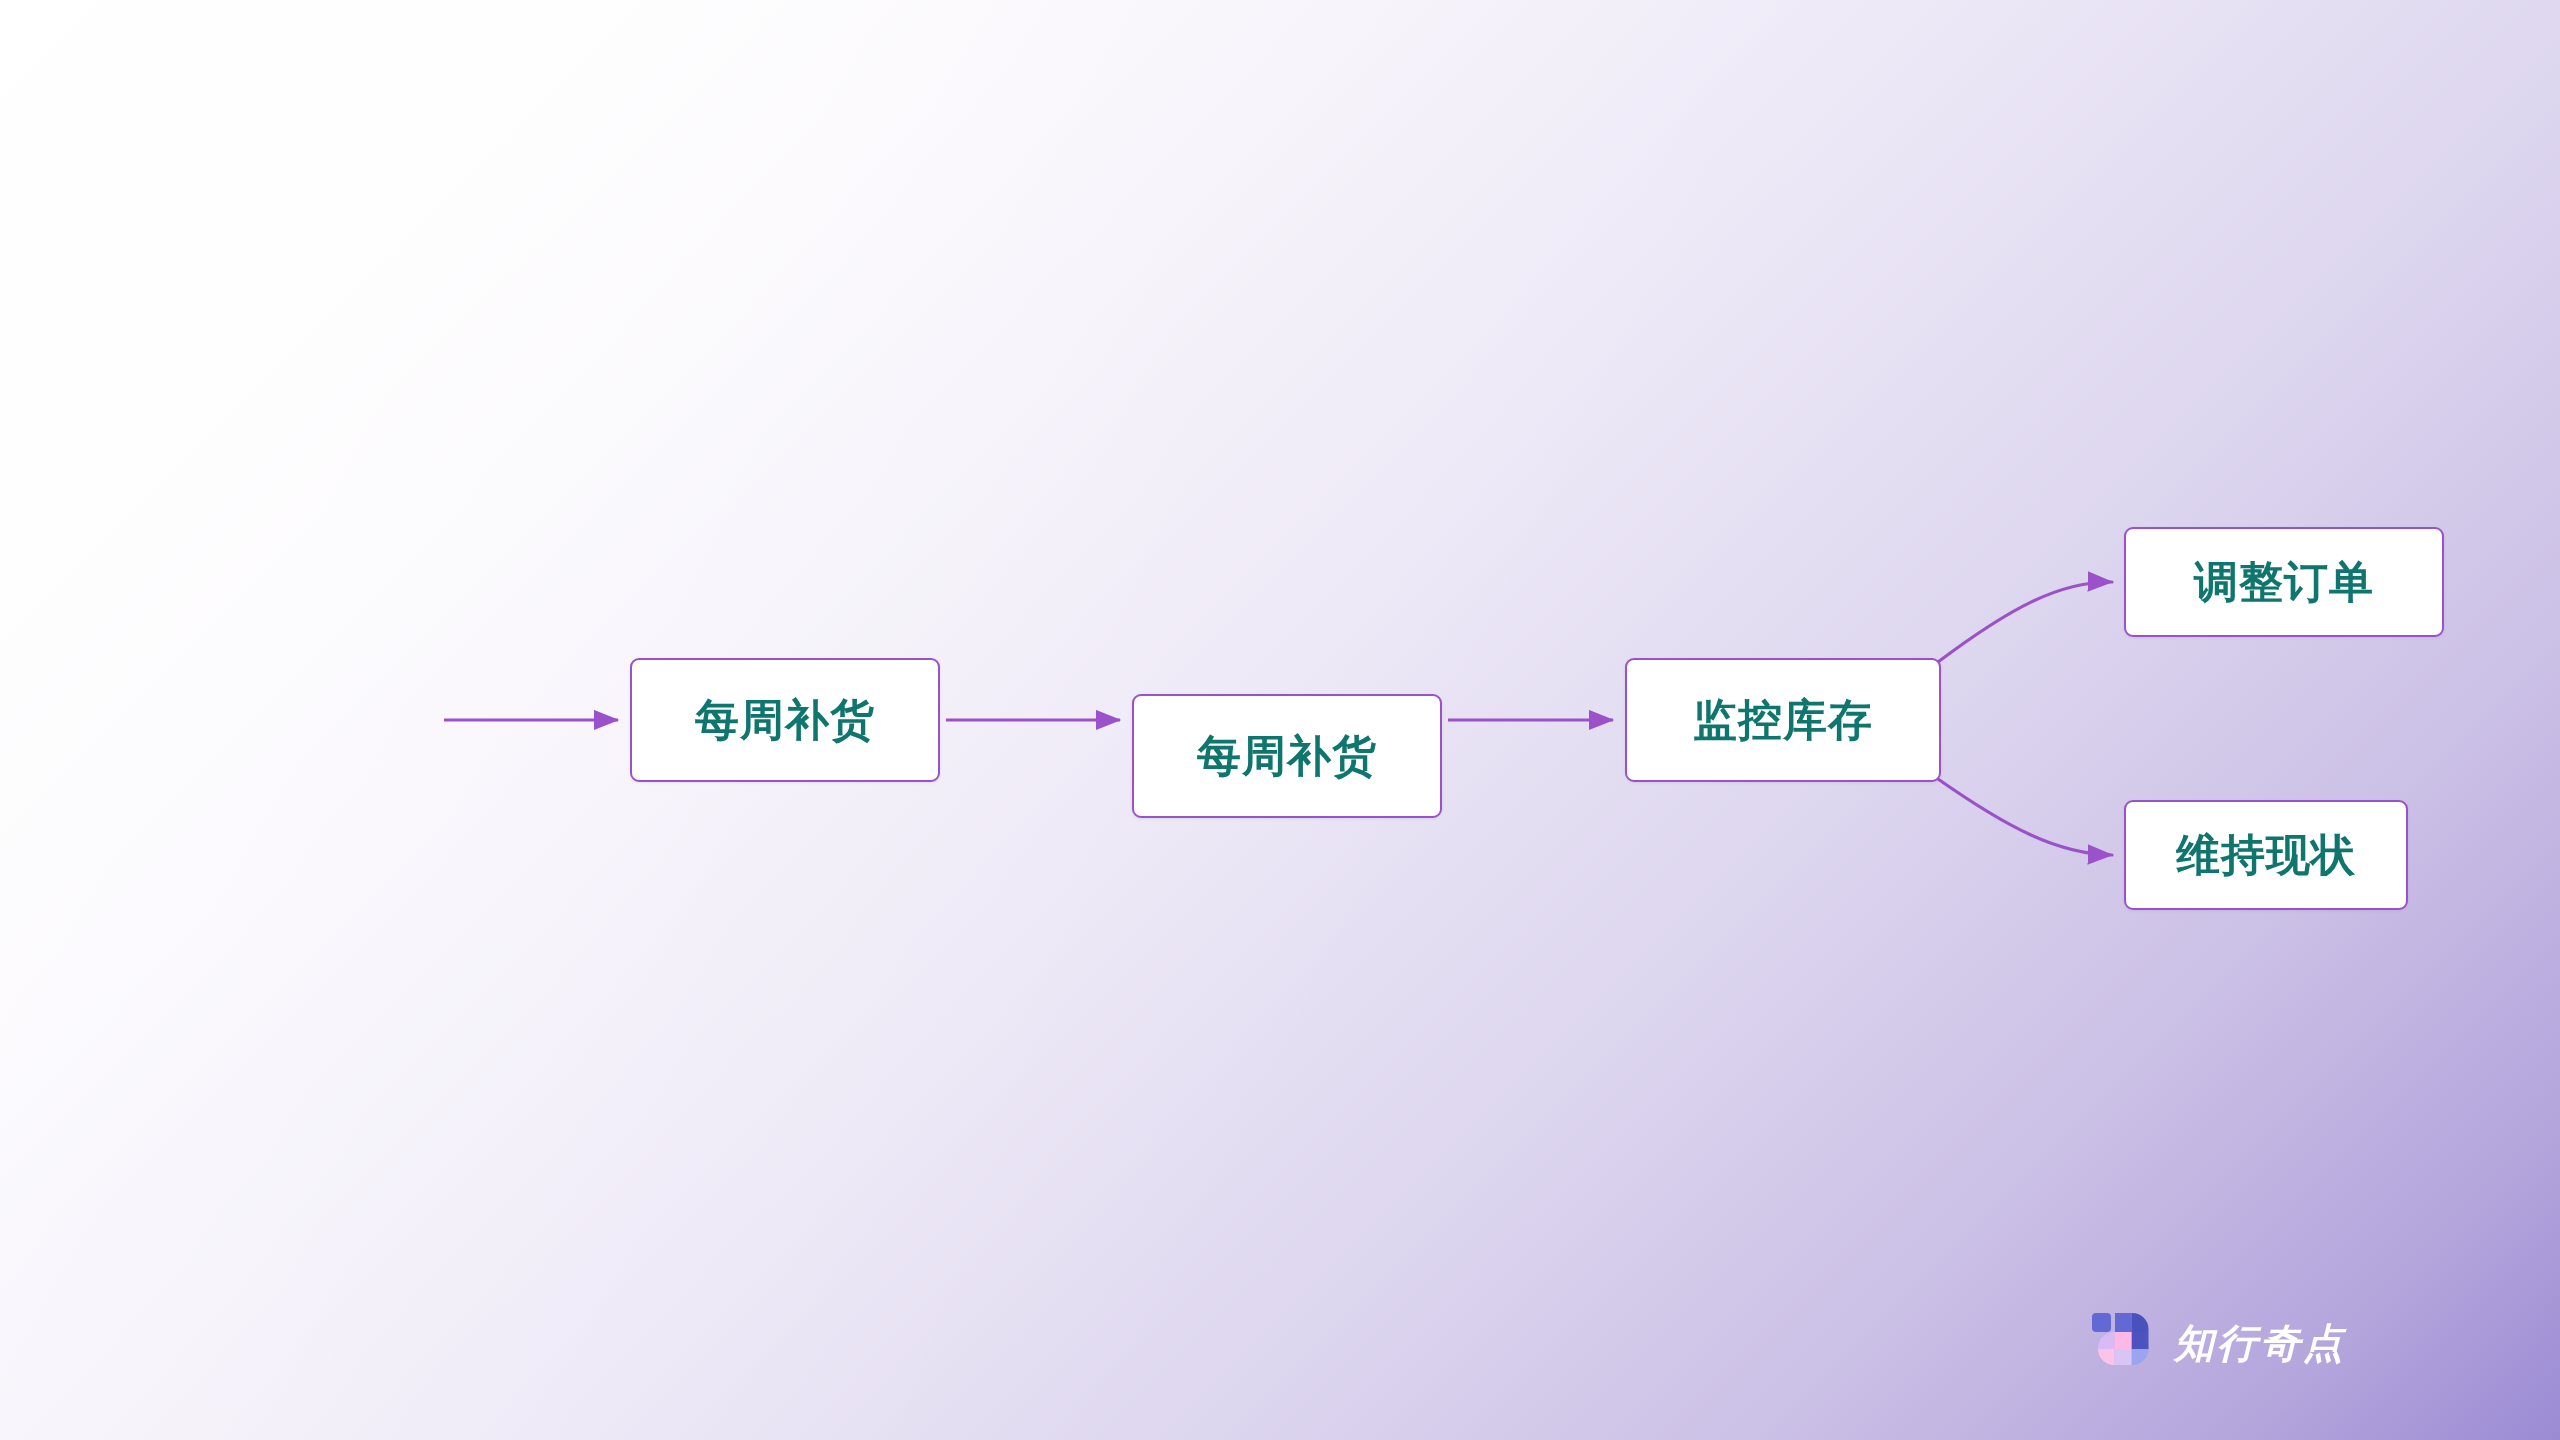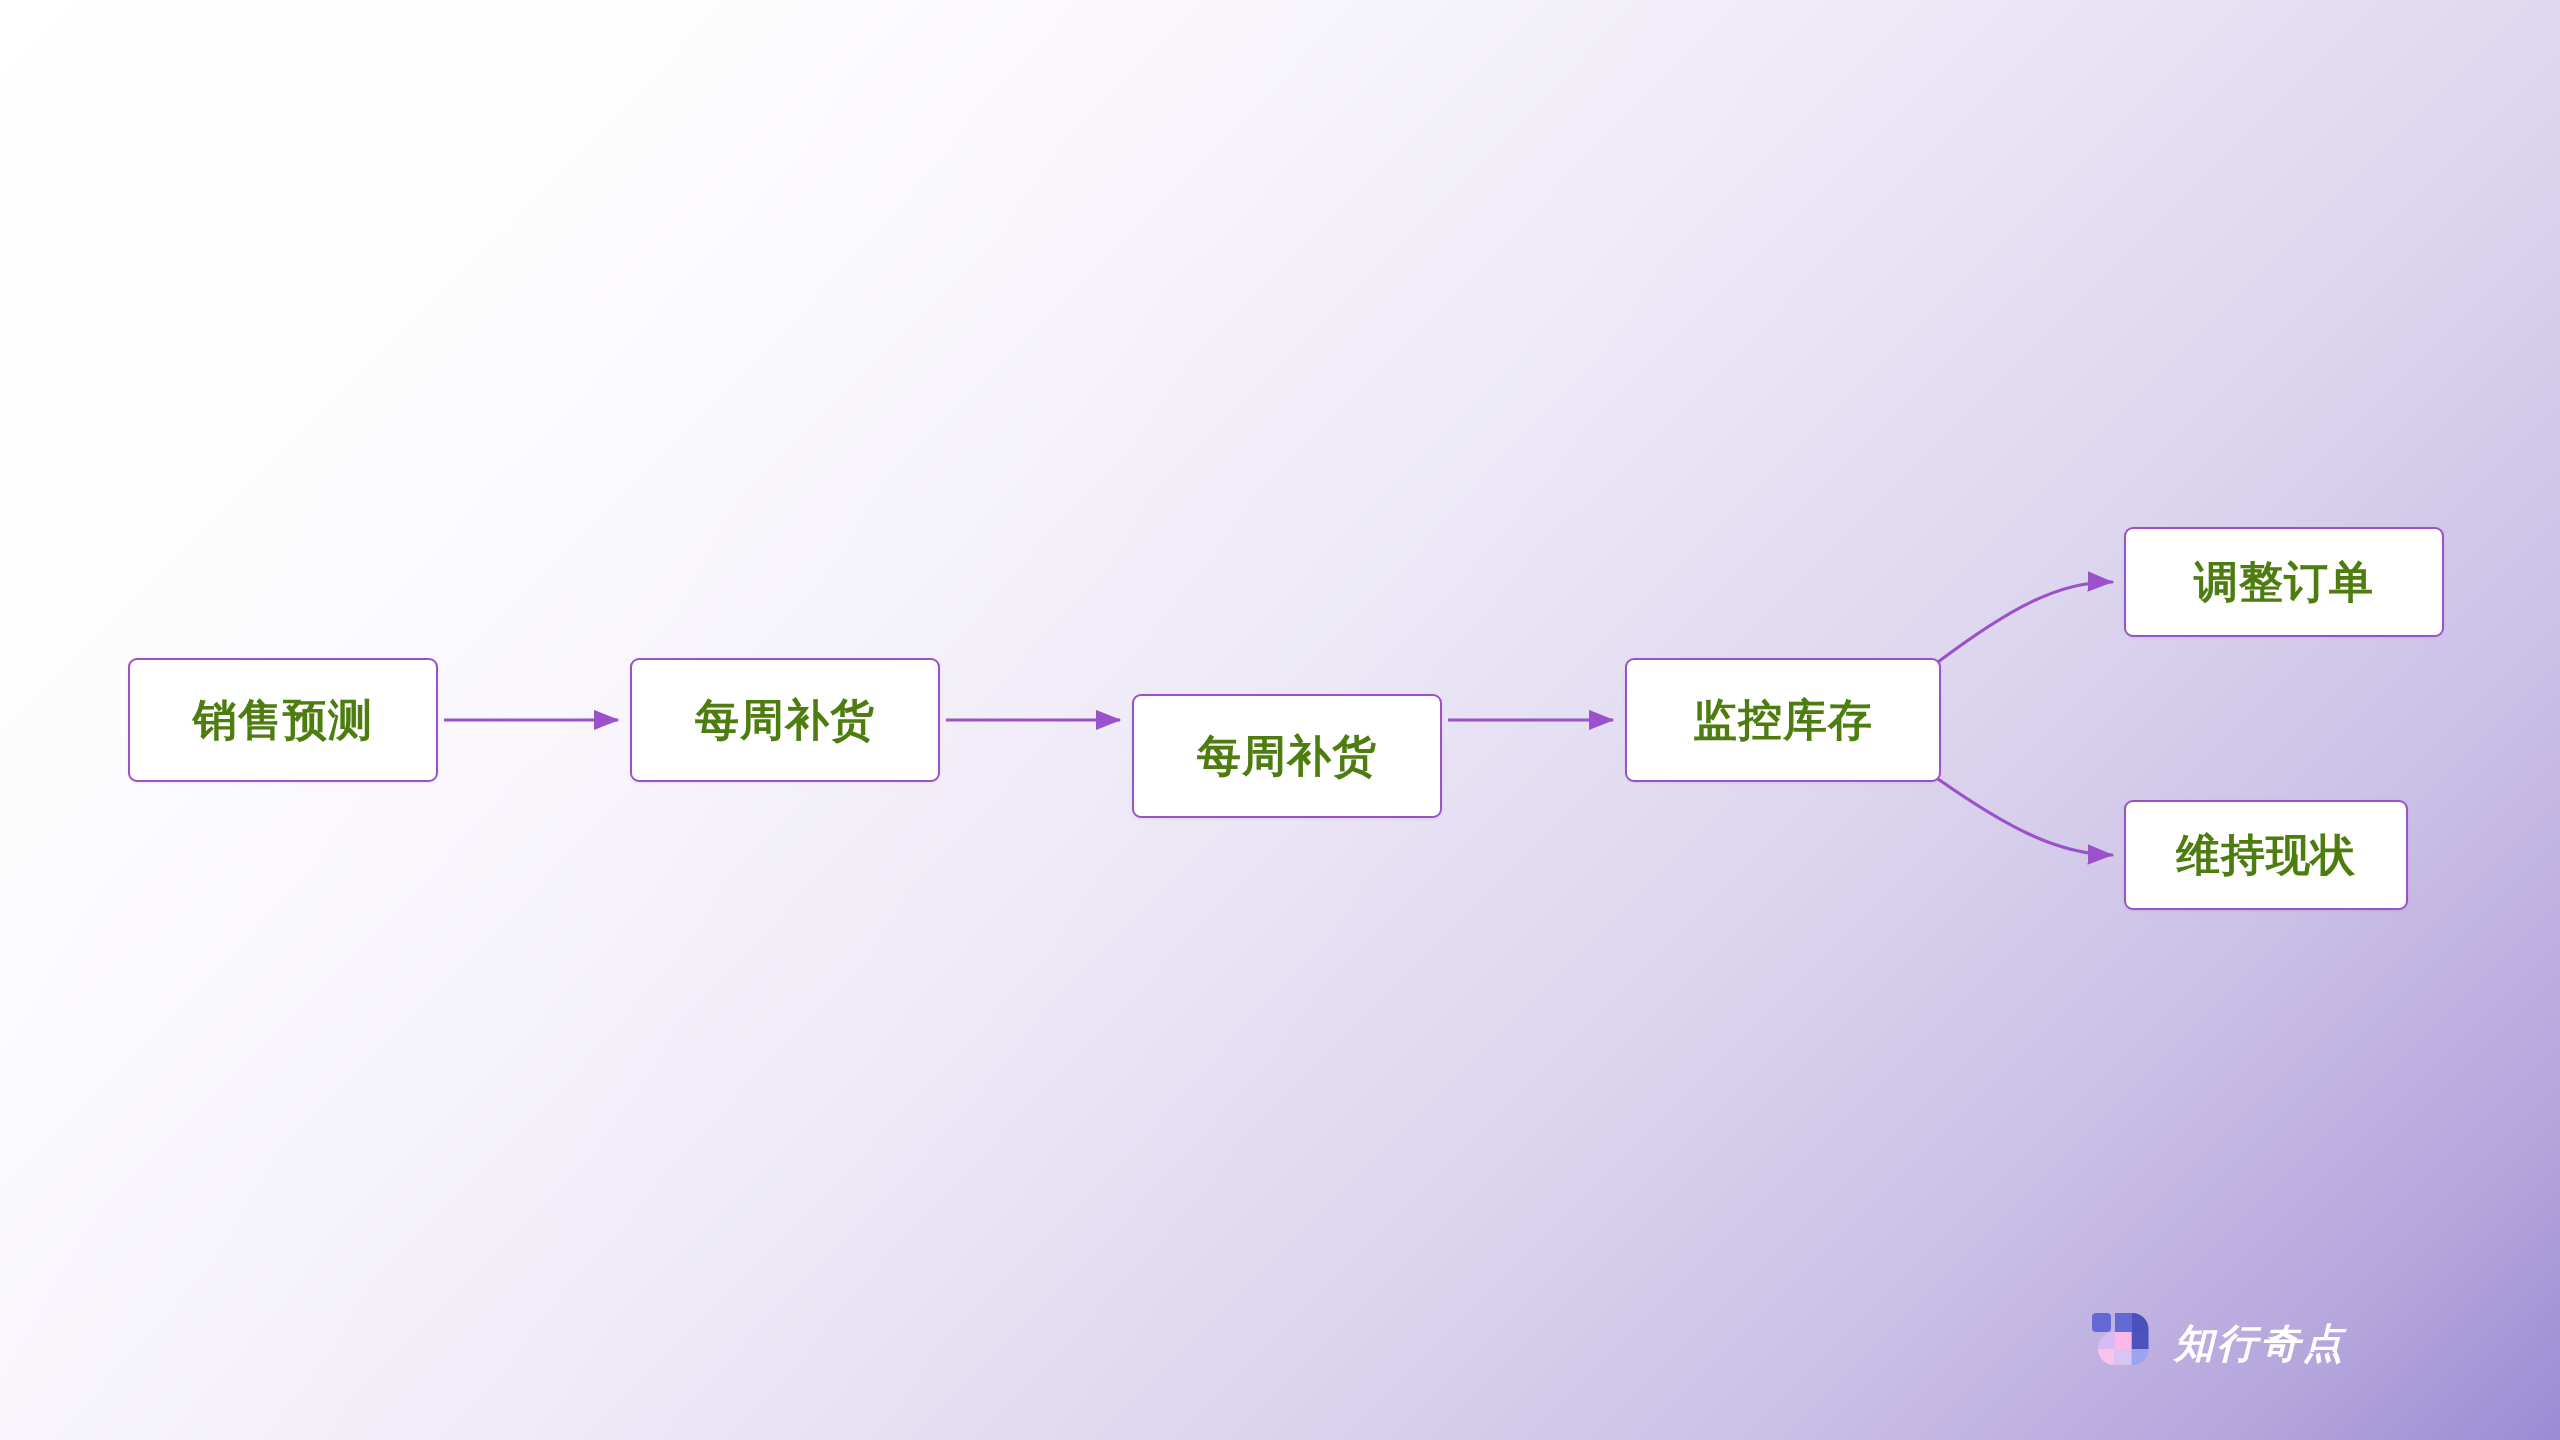--- a/index.html
+++ b/index.html
@@ -61,21 +61,21 @@
     border: 2px solid #9b51c9;
     border-radius: 9px;
     display: flex;
     align-items: center;
     justify-content: center;
     box-shadow: 0 1px 3px rgba(90, 60, 130, 0.10);
   }
   .node .label {
     font-size: 44px;
     font-weight: 700;
-    color: #4d7c0f;
+    color: #0f766e;
     letter-spacing: 1px;
     line-height: 1;
     white-space: nowrap;
   }
 
   
   #watermark {
     position: absolute;
     display: flex;
     align-items: center;
@@ -122,23 +122,20 @@
     </g>
 
     <g>
       <path d="M1938,662 C2010,608 2060,581 2112,582" fill="none" stroke="#9b51c9" stroke-width="3.2" stroke-linecap="round" marker-end="url(#ah)"></path>
     </g>
     <g>
       <path d="M1938,779 C2008,828 2058,854 2112,855" fill="none" stroke="#9b51c9" stroke-width="3.2" stroke-linecap="round" marker-end="url(#ah)"></path>
     </g>
   </svg>
 
-  <div class="node" style="left:128px; top:658px; width:310px; height:124px;">
-    <span class="label">销售预测</span>
-  </div>
 
   <div class="node" style="left:630px; top:658px; width:310px; height:124px;">
     <span class="label">每周补货</span>
   </div>
 
   <div class="node" style="left:1132px; top:658px; width:310px; height:124px;margin-top:36px;">
     <span class="label">每周补货</span>
   </div>
 
   <div class="node" style="left:1625px; top:658px; width:316px; height:124px;">

